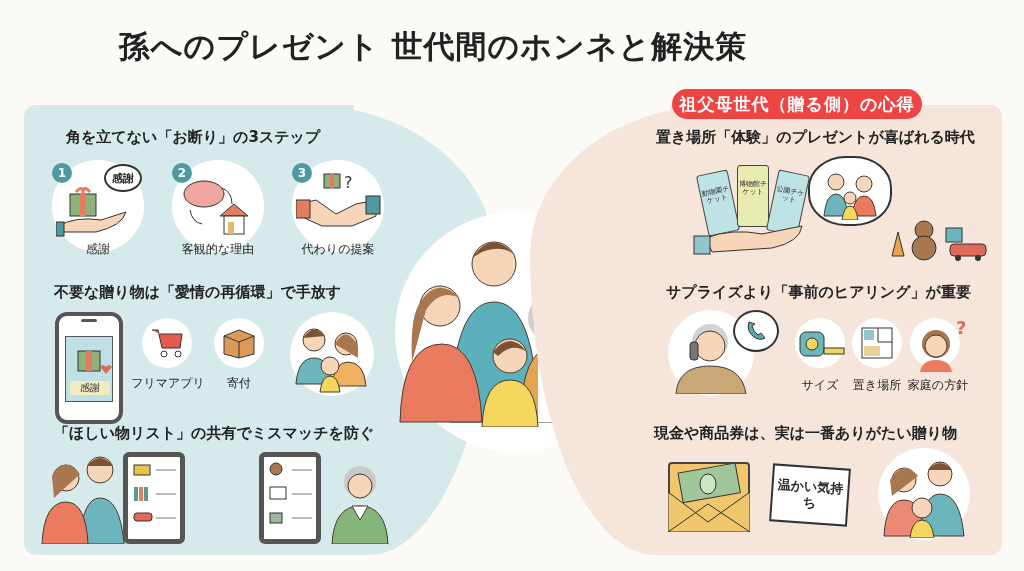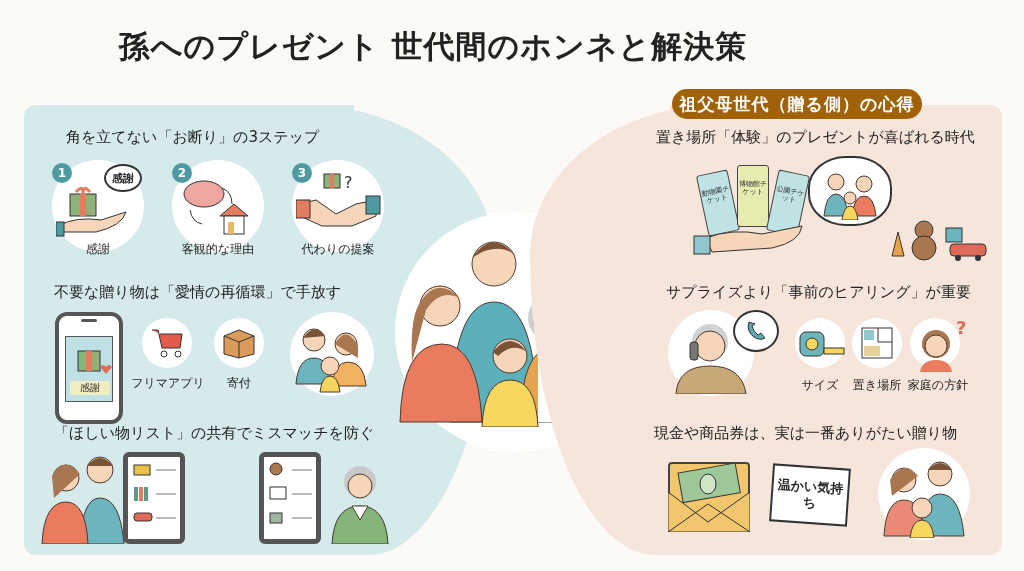--- a/index.html
+++ b/index.html
@@ -7,23 +7,23 @@
   .root { position: relative; width: 1024px; height: 571px; }
   .title { position: absolute; top: 26px; left: 0; width: 866px; text-align: center; font-size: 31px; font-weight: bold; letter-spacing: 1px; color: #222; }
 
   .panel-left { position: absolute; left: 24px; top: 105px; width: 470px; height: 450px; background: #d6eaec; border-radius: 18px 60% 40% 18px / 18px 50% 100% 18px; }
   .panel-left-body { position: absolute; left: 24px; top: 105px; width: 330px; height: 450px; background: #d6eaec; border-radius: 18px 0 0 18px; }
   .panel-right { position: absolute; left: 530px; top: 105px; width: 472px; height: 450px; background: #f6e5da; border-radius: 60% 18px 18px 40% / 50% 18px 18px 100%; }
   .panel-right-body { position: absolute; left: 670px; top: 105px; width: 332px; height: 450px; background: #f6e5da; border-radius: 0 18px 18px 0; }
 
   .pill { position: absolute; height: 30px; border-radius: 15px; color: #fff; font-size: 17px; font-weight: bold; display: flex; align-items: center; justify-content: center; letter-spacing: 1px; }
   .pill-left { left: 92px; top: 89px; width: 255px; background: #4f9aa1; }
-  .pill-right { left: 672px; top: 89px; width: 250px; background: #a16207; }
-
-  .heading { position: absolute; font-size: 15px; font-weight: normal; color: #222; white-space: nowrap; }
+  .pill-right { left: 672px; top: 89px; width: 250px; background: #ef4444; }
+
+  .heading { position: absolute; font-size: 15px; font-weight: bold; color: #222; white-space: nowrap; }
 
   .circle { position: absolute; border-radius: 50%; background: #ffffff; }
   .badge { position: absolute; width: 20px; height: 20px; border-radius: 50%; background: #4f9aa1; color: #fff; font-size: 12px; font-weight: bold; display: flex; align-items: center; justify-content: center; }
   .caption { position: absolute; font-size: 12px; color: #222; text-align: center; white-space: nowrap; }
 
   .illus { position: absolute; }
   .bubble { position: absolute; background: #fff; border: 2px solid #333; border-radius: 50%; font-size: 11px; display: flex; align-items: center; justify-content: center; font-weight: bold; }
 
   .phone { position: absolute; left: 55px; top: 312px; width: 68px; height: 112px; border: 4px solid #555; border-radius: 12px; background: #fff; }
   .phone-screen { position: absolute; left: 6px; top: 20px; width: 48px; height: 66px; background: #bfe0e4; border: 1px solid #555; }

